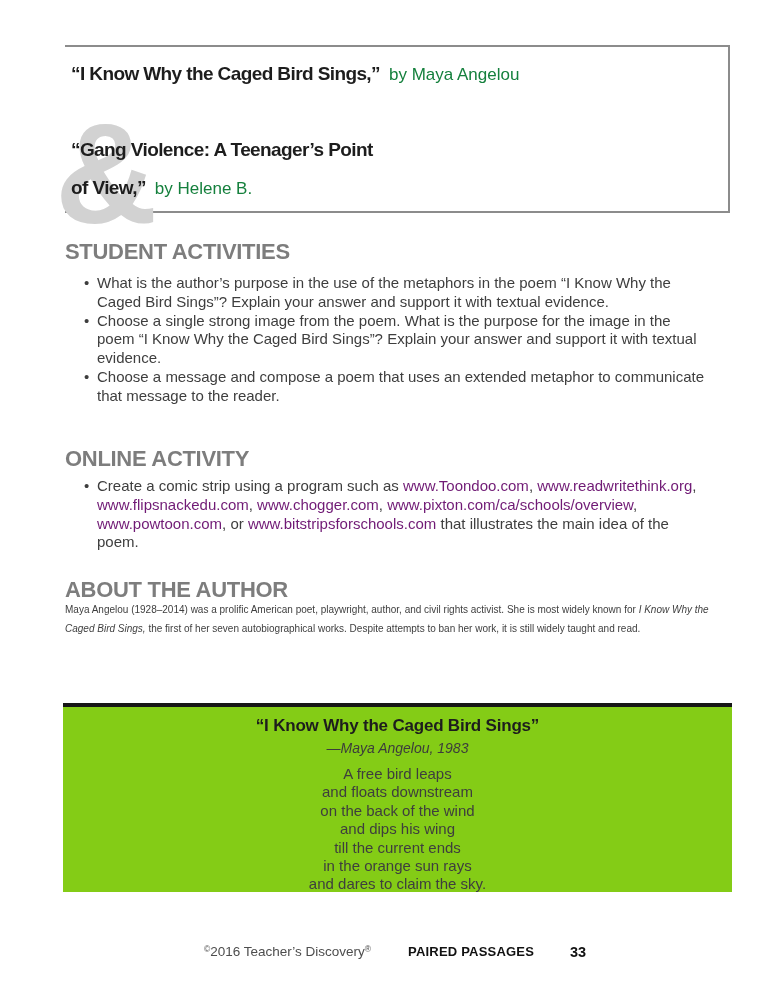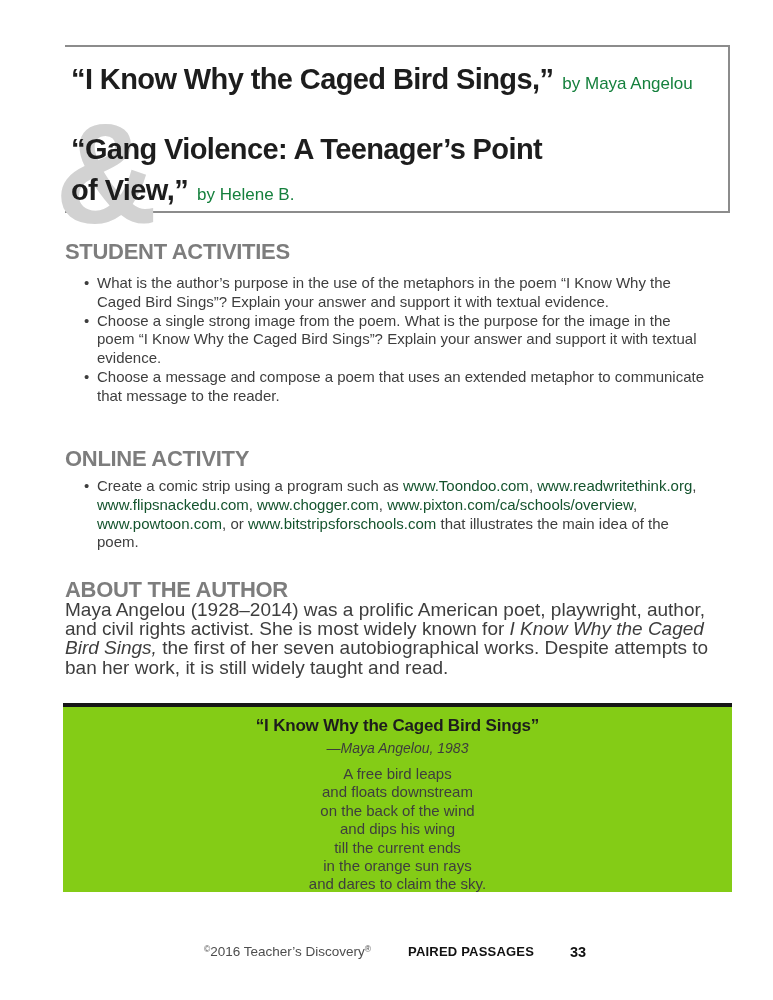--- a/index.html
+++ b/index.html
@@ -17,21 +17,21 @@
     border-right:2px solid #8c8c8c;
     border-bottom:2px solid #8c8c8c;
   }
   .amp {
     position:absolute; left:-10px; top:56px;
     font-size:142px; font-weight:bold; line-height:1;
     color:#d2d2d2; z-index:0; user-select:none;
   }
   .title-line { position:absolute; left:6px; z-index:1; color:#1d1d1d; }
   .title-text {
-    font-size:29px; font-weight:bold; letter-spacing:-0.6px;
+    font-size:19px; font-weight:bold; letter-spacing:-0.6px;
   }
   .title1 { top:16px; }
   .title2 { top:84px; line-height:37px; width:640px; }
   .byline {
     font-size:17px; font-weight:normal;
     letter-spacing:0; color:#15803d; margin-left:9px; white-space:nowrap;
   }
 
   
   .section-heading {
@@ -48,27 +48,27 @@
     list-style:none; font-size:15px; line-height:18.8px; color:#3e3e3e;
   }
   .bullets-student { top:274px; }
   .bullets-online  { top:477px; }
   .bullets li { position:relative; padding-left:14px; }
   .bullets li::before {
     content:"\2022"; position:absolute; left:1px; top:0;
     color:#3e3e3e;
   }
 
-  .url { color:#14532d; }
+  .url { color:#701a75; }
   .italic { font-style:italic; }
 
   
   .about-para {
     position:absolute; left:65px; top:600px; width:667px;
-    font-size:19px; line-height:19.2px; color:#3e3e3e;
+    font-size:10px; line-height:19.2px; color:#3e3e3e;
   }
 
   
   .poem-box {
     position:absolute; left:63px; top:703px; width:669px; height:189px;
     background:#84cc16; border-top:4px solid #161616;
     text-align:center; padding-top:9px;
   }
   .poem-title { font-size:17px; font-weight:bold; color:#1d1d1d; letter-spacing:-0.2px; }
   .poem-attrib { font-size:14px; font-style:italic; color:#3c3c3c; margin-top:4px; }

